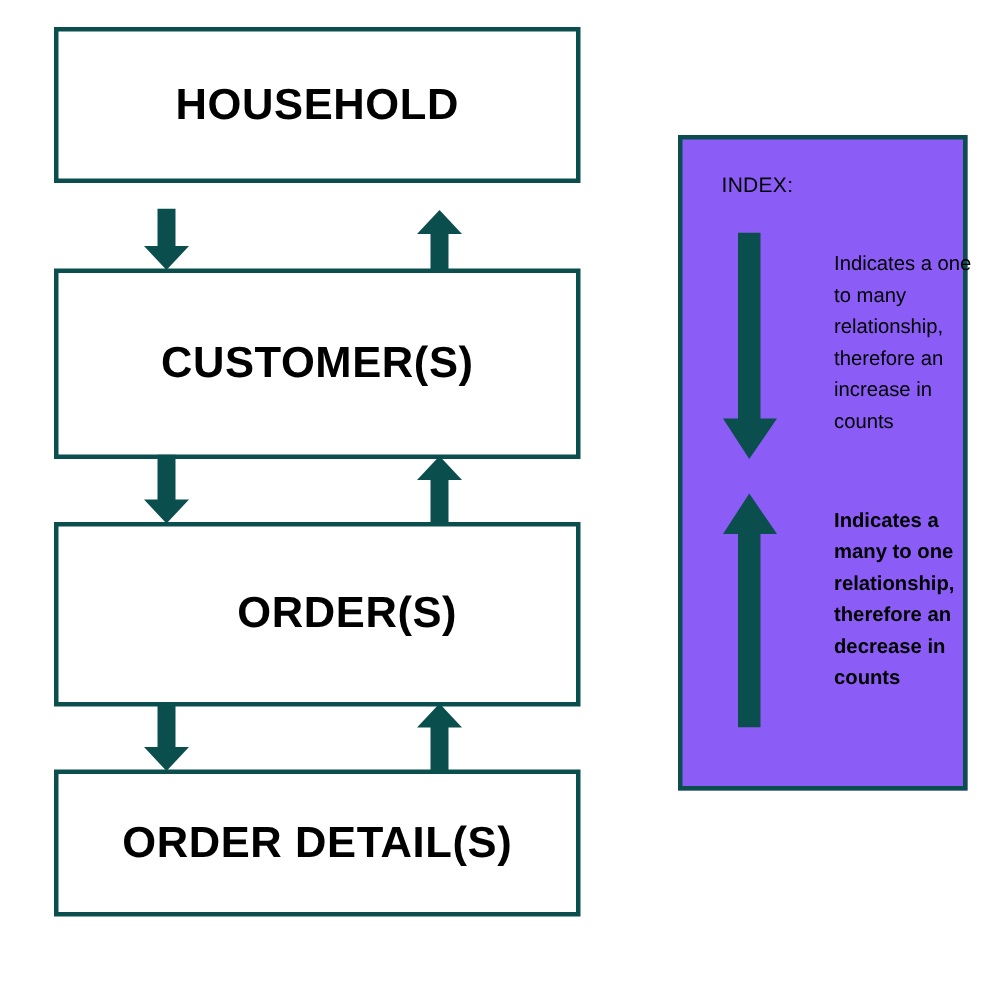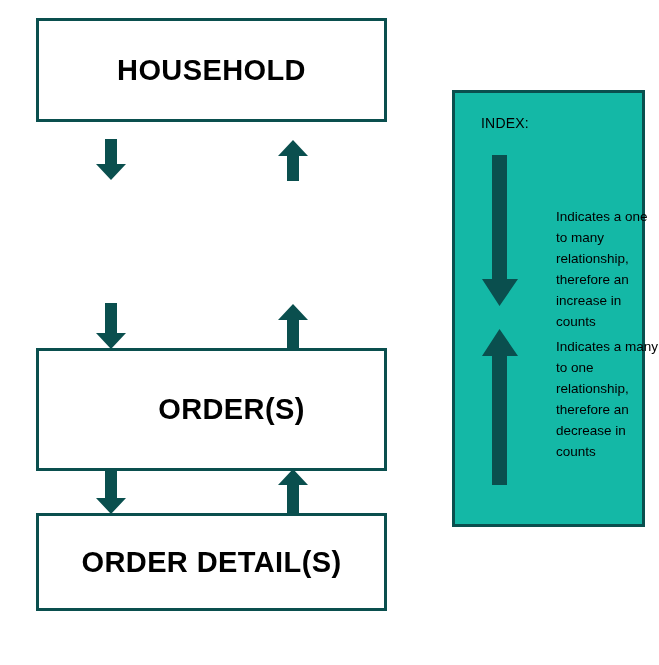--- a/index.html
+++ b/index.html
@@ -58,21 +58,21 @@
   .arrow svg { display: block; }
 
   
   #index-panel {
     position: absolute;
     left: 452px;
     top: 90px;
     width: 193px;
     height: 437px;
     box-sizing: border-box;
-    background: #14b8a6;
+    background: #8b5cf6;
     border: 3px solid #0a4f4e;
   }
   #index-title {
     position: absolute;
     left: 26px;
     top: 22px;
     font-family: "Liberation Sans", sans-serif;
     font-size: 14px;
     color: #000000;
     letter-spacing: 0.2px;
@@ -90,34 +90,37 @@
   .legend-text {
     position: absolute;
     font-family: "Liberation Sans", sans-serif;
     font-size: 13.5px;
     line-height: 21px;
     color: #000000;
     width: 104px;
   }
 
   #legend-row-one-to-many  { left: 26px; top: 62px;  width: 165px; height: 156px; }
-  #legend-row-many-to-one  { left: 26px; top: 235px; width: 165px; height: 160px; }
+  #legend-row-many-to-one  { left: 26px; top: 235px; width: 165px; height: 160px; font-weight: bold; }
 
-  #legend-text-one-to-many { left: 75px; top: 10px; margin-top: 41px; }
+  #legend-text-one-to-many { left: 75px; top: 10px; }
   #legend-text-many-to-one { left: 75px; top: 8px; }
 </style>
 </head>
 <body>
 
 <div id="canvas">
 
   <div class="entity-box" id="box-household">
     <span class="entity-label">HOUSEHOLD</span>
   </div>
 
+  <div class="entity-box" id="box-customers">
+    <span class="entity-label">CUSTOMER(S)</span>
+  </div>
 
   <div class="entity-box" id="box-orders">
     <span class="entity-label">ORDER(S)</span>
   </div>
 
   <div class="entity-box" id="box-order-details">
     <span class="entity-label">ORDER DETAIL(S)</span>
   </div>
 
   <div class="arrow" style="left:94px; top:139px;">

